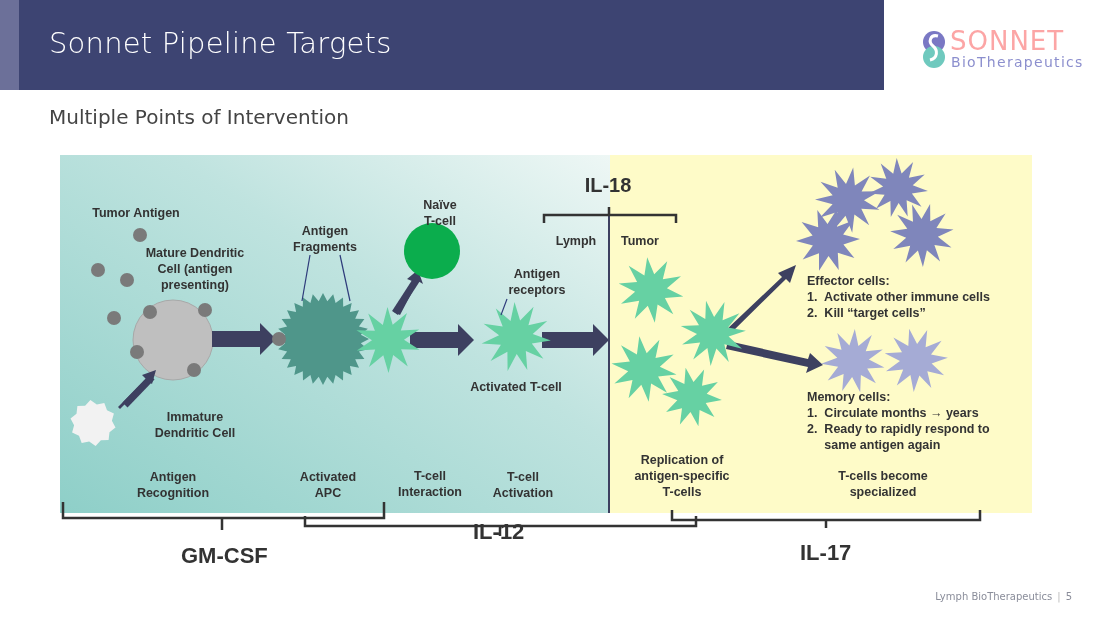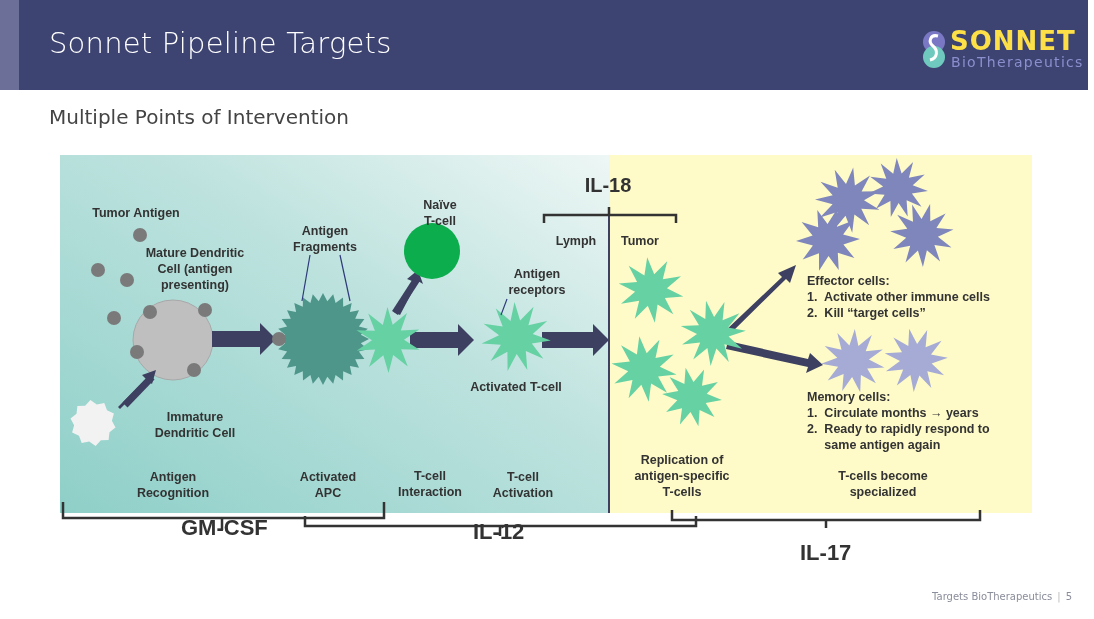--- a/index.html
+++ b/index.html
@@ -1,21 +1,21 @@
 <!DOCTYPE html>
 <html><head>
 <meta charset="utf-8">
 <style>
   html,body{margin:0;padding:0;}
   body{width:1094px;height:619px;position:relative;background:#ffffff;overflow:hidden;font-family:"Liberation Sans",sans-serif;}
-  .header{position:absolute;left:0;top:0;width:1088px;height:90px;background:#3d4472;}
+  .header{position:absolute;left:0;top:0;width:884px;height:90px;background:#3d4472;}
   .header-accent{position:absolute;left:0;top:0;width:19px;height:90px;background:#6c7099;}
   .title{position:absolute;left:49px;top:26px;color:#ffffff;font-family:"DejaVu Sans",sans-serif;font-weight:200;font-size:29px;letter-spacing:0.2px;}
   .logo{position:absolute;left:920px;top:28px;width:160px;height:46px;}
-  .logo-word{position:absolute;left:30px;top:-2px;color:#fde047;font-family:"DejaVu Sans",sans-serif;font-size:26px;font-weight:700;letter-spacing:1px;}
+  .logo-word{position:absolute;left:30px;top:-2px;color:#fca5a5;font-family:"DejaVu Sans",sans-serif;font-size:26px;font-weight:400;letter-spacing:1px;}
   .logo-sub{position:absolute;left:31px;top:26px;color:#8c8fce;font-family:"DejaVu Sans",sans-serif;font-size:14px;letter-spacing:1.3px;}
   .subtitle{position:absolute;left:49px;top:105px;color:#444;font-family:"DejaVu Sans",sans-serif;font-weight:400;font-size:20px;}
   .diagram{position:absolute;left:60px;top:155px;width:972px;height:360px;}
   .footer{position:absolute;right:22px;top:591px;font-family:"DejaVu Sans",sans-serif;font-size:10px;color:#8a8d9a;}
   .footer .sep{margin:0 5px;color:#bbb;}
   svg text{font-family:"Liberation Sans",sans-serif;font-weight:bold;fill:#333;}
   .bigtxt{position:absolute;font-family:"Liberation Sans",sans-serif;font-weight:bold;font-size:22px;color:#333;}
 </style>
 </head>
 <body>
@@ -144,19 +144,19 @@
 
 <svg style="position:absolute;left:0;top:500px;" width="1094" height="40">
   <path d="M63 2 L63 18 L384 18 L384 2" stroke="#333" stroke-width="2.5" fill="none"></path>
   <line x1="222" y1="18" x2="222" y2="30" stroke="#333" stroke-width="2.5"></line>
   <path d="M305 16 L305 26 L696 26 L696 16" stroke="#333" stroke-width="2.5" fill="none"></path>
   <line x1="500" y1="26" x2="500" y2="36" stroke="#333" stroke-width="2.5"></line>
   <path d="M672 10 L672 20 L980 20 L980 10" stroke="#333" stroke-width="2.5" fill="none"></path>
   <line x1="826" y1="20" x2="826" y2="28" stroke="#333" stroke-width="2.5"></line>
 </svg>
 
-<div class="bigtxt" style="left:181px;top:515px;">GM-CSF</div>
+<div class="bigtxt" style="left:181px;top:543px;">GM-CSF</div>
 <div class="bigtxt" style="left:473px;top:519px;">IL-12</div>
 <div class="bigtxt" style="left:800px;top:540px;">IL-17</div>
 
 <div class="footer">
-  <span>Targets BioTherapeutics</span><span class="sep">|</span><span>5</span>
+  <span>Lymph BioTherapeutics</span><span class="sep">|</span><span>5</span>
 </div>
 
 </body></html>

